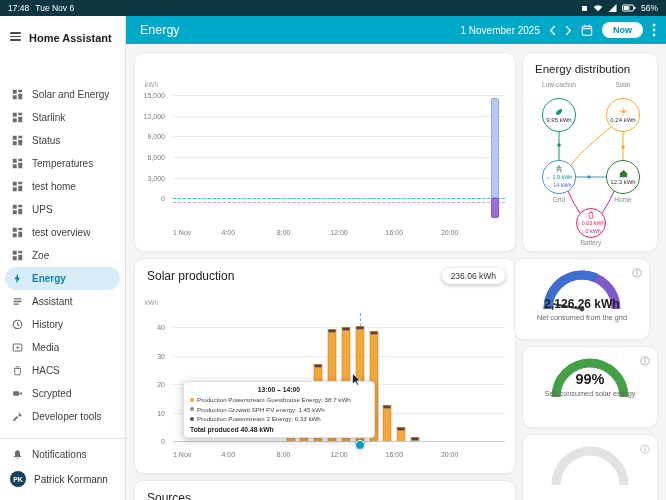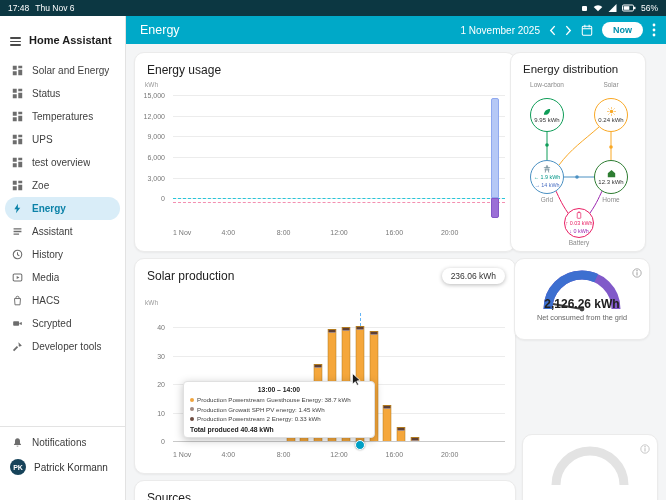--- a/index.html
+++ b/index.html
@@ -8,32 +8,32 @@
 
   
   .statusbar{position:absolute;left:0;top:0;width:666px;height:16px;background:#0c3742;color:#fff;
     display:flex;justify-content:space-between;align-items:center;padding:0 8px;box-sizing:border-box;font-size:8.5px}
   .sb-left{display:flex;gap:6px;align-items:center}
   .sb-right{display:flex;gap:5px;align-items:center}
   .sb-right svg{display:block}
 
   
   .sidebar{position:absolute;left:0;top:16px;width:126px;bottom:0;background:#fff;border-right:1px solid #e2e2e2;box-sizing:border-box}
-  .sidebar-header{height:30px;display:flex;align-items:flex-end;gap:8px;padding:0 10px}
+  .sidebar-header{height:30px;display:flex;align-items:flex-start;gap:8px;padding:16px 10px}
   .hamburger{display:inline-flex;flex-direction:column;gap:2px;cursor:pointer}
   .hamburger i{display:block;width:11px;height:1.6px;background:#4a4a4a;border-radius:1px}
   .sb-title{font-size:11px;font-weight:bold;color:#1c1c1c;white-space:nowrap}
-  #sidebar-items{margin-top:13px}
+  #sidebar-items{margin-top:5px}
   .side-item{height:23px;display:flex;align-items:center;gap:9px;padding:0 4px 0 12px;font-size:10px;color:#3e3e3e;cursor:pointer}
   .side-item .si-icon{width:11px;height:11px;color:#6d6d6d;flex:0 0 auto}
   .side-item .si-icon svg{width:11px;height:11px;display:block}
   .side-item.selected{background:#d9edf8;border-radius:14px;margin:0 5px;padding-left:7px;color:#0c82a8;font-weight:bold}
   .side-item.selected .si-icon{color:#0c82a8}
   .si-label{white-space:nowrap;overflow:hidden;text-overflow:ellipsis}
-  .sidebar-bottom{position:absolute;bottom:0;left:0;right:0;background:#fff;padding-bottom:20px}
+  .sidebar-bottom{position:absolute;bottom:0;left:0;right:0;background:#fff;padding-bottom:8px}
   .sidebar-bottom .divider{border-top:1px solid #e3e3e3;margin:0 0 4px 0}
   .user-row{height:26px;display:flex;align-items:center;gap:8px;padding:0 10px;cursor:pointer}
   .avatar{width:16px;height:16px;border-radius:50%;background:#17435a;color:#fff;font-size:7px;font-weight:bold;
     display:flex;align-items:center;justify-content:center;flex:0 0 auto}
   .user-name{font-size:10px;color:#333;white-space:nowrap;overflow:hidden}
 
   
   .appbar{position:absolute;left:126px;top:16px;right:0;height:28px;background:#00a9c8;color:#fff;
     display:flex;align-items:center;padding:0 10px;box-sizing:border-box}
   .appbar-title{font-size:12.5px;margin-left:4px}
@@ -42,21 +42,21 @@
   .icon-btn{display:flex;align-items:center;justify-content:center;cursor:pointer}
   .now-btn{background:#fff;color:#0090ad;border:none;border-radius:11px;font-size:9px;font-weight:bold;
     padding:3px 11px;cursor:pointer;font-family:"Liberation Sans",sans-serif}
 
   
   .content{position:absolute;left:126px;top:44px;right:0;bottom:0;background:#f4f5f6;overflow:hidden}
   .card{position:absolute;background:#fff;border:1px solid #ebebeb;border-radius:10px;
     box-shadow:0 1px 2px rgba(0,0,0,.05);box-sizing:border-box}
   .card h2{margin:0;padding:10px 12px 0;font-size:12px;font-weight:500;color:#212121}
   #card-usage{left:8px;top:8px;width:382px;height:200px}
-  #card-dist{left:384px;top:8px;width:136px;height:200px}
+  #card-dist{left:396px;top:8px;width:136px;height:200px}
   #card-solar{left:8px;top:214px;width:382px;height:216px}
   #card-sources{left:8px;top:436px;width:382px;height:70px}
   #card-g1{left:388px;top:214px;width:136px;height:82px}
   #card-g2{left:396px;top:302px;width:136px;height:82px}
   #card-g3{left:396px;top:390px;width:136px;height:106px}
 
   
   .chart{position:absolute;left:6px;right:6px;bottom:6px}
   #usage-chart{top:28px}
   #solar-chart{top:40px}
@@ -111,21 +111,21 @@
   .info-icon{position:absolute;top:5px;right:7px;cursor:pointer}
 </style>
 </head>
 <body>
 
 <div class="screen">
 
   <div class="statusbar">
     <div class="sb-left">
       <span>17:48</span>
-      <span>Thu Nov 6</span>
+      <span>Tue Nov 6</span>
     </div>
     <div class="sb-right">
       <span>
           <svg width="7" height="7" viewBox="0 0 7 7">
             <rect x="1" y="1" width="5" height="5" rx="1" fill="#fff"></rect>
           </svg>
         </span>
       <span>
           <svg width="10" height="8" viewBox="0 0 12 9">
             <path d="M6 8.5 0.8 3.4a7.4 7.4 0 0 1 10.4 0z" fill="#fff"></path>
@@ -164,29 +164,45 @@
             </svg>
           </span>
           <span class="si-label">Solar and Energy</span>
         </div>
         <div class="side-item">
           <span class="si-icon">
             <svg viewBox="0 0 14 14">
               <path fill="currentColor" d="M1 1h5v5H1zM8 1h5v3H8zM8 6h5v7H8zM1 8h5v5H1z"></path>
             </svg>
           </span>
+          <span class="si-label">Starlink</span>
+        </div>
+        <div class="side-item">
+          <span class="si-icon">
+            <svg viewBox="0 0 14 14">
+              <path fill="currentColor" d="M1 1h5v5H1zM8 1h5v3H8zM8 6h5v7H8zM1 8h5v5H1z"></path>
+            </svg>
+          </span>
           <span class="si-label">Status</span>
         </div>
         <div class="side-item">
           <span class="si-icon">
             <svg viewBox="0 0 14 14">
               <path fill="currentColor" d="M1 1h5v5H1zM8 1h5v3H8zM8 6h5v7H8zM1 8h5v5H1z"></path>
             </svg>
           </span>
           <span class="si-label">Temperatures</span>
+        </div>
+        <div class="side-item">
+          <span class="si-icon">
+            <svg viewBox="0 0 14 14">
+              <path fill="currentColor" d="M1 1h5v5H1zM8 1h5v3H8zM8 6h5v7H8zM1 8h5v5H1z"></path>
+            </svg>
+          </span>
+          <span class="si-label">test home</span>
         </div>
         <div class="side-item">
           <span class="si-icon">
             <svg viewBox="0 0 14 14">
               <path fill="currentColor" d="M1 1h5v5H1zM8 1h5v3H8zM8 6h5v7H8zM1 8h5v5H1z"></path>
             </svg>
           </span>
           <span class="si-label">UPS</span>
         </div>
         <div class="side-item">
@@ -310,21 +326,20 @@
             <circle cx="2" cy="7" r="1.4" fill="#fff"></circle>
             <circle cx="2" cy="12" r="1.4" fill="#fff"></circle>
           </svg>
         </span>
     </div>
   </header>
 
   <main class="content">
 
     <section class="card" id="card-usage">
-      <h2>Energy usage</h2>
       <div class="chart" id="usage-chart">
         <span class="unit">kWh</span>
         <div class="ylabels" id="usage-y">
             <span style="top: 0%;">15,000</span>
             <span style="top: 16.6667%;">12,000</span>
             <span style="top: 33.3333%;">9,000</span>
             <span style="top: 50%;">6,000</span>
             <span style="top: 66.6667%;">3,000</span>
             <span style="top: 83.3333%;">0</span>
           </div>
@@ -516,20 +531,33 @@
       <svg class="gauge" width="88" height="48" viewBox="0 0 88 48">
         <path d="M10 44 A34 34 0 0 1 78 44" stroke="#8159c9"></path>
         <path d="M10 44 A34 34 0 0 1 78 44" stroke="#3d6fd0" stroke-dasharray="68 220"></path>
         <line x1="44" y1="44" x2="15" y2="39" stroke="#424242" stroke-width="2.2"></line>
         <circle cx="44" cy="44" r="2.4" fill="#424242"></circle>
       </svg>
       <div class="g-value">2,126.26 kWh</div>
       <div class="g-label">Net consumed from the grid</div>
     </section>
 
+    <section class="card gauge-card" id="card-g2">
+      <span class="info-icon">
+        <svg width="10" height="10" viewBox="0 0 12 12">
+            <circle cx="6" cy="6" r="5" fill="none" stroke="#9e9e9e"></circle>
+            <rect x="5.4" y="5" width="1.2" height="4" fill="#9e9e9e"></rect>
+            <circle cx="6" cy="3.2" r="0.9" fill="#9e9e9e"></circle>
+          </svg></span>
+      <svg class="gauge" width="88" height="48" viewBox="0 0 88 48">
+        <path d="M10 44 A34 34 0 0 1 78 44" stroke="#43a047"></path>
+      </svg>
+      <div class="g-value big">99%</div>
+      <div class="g-label">Self-consumed solar energy</div>
+    </section>
 
     <section class="card gauge-card" id="card-g3">
       <span class="info-icon">
         <svg width="10" height="10" viewBox="0 0 12 12">
             <circle cx="6" cy="6" r="5" fill="none" stroke="#bdbdbd"></circle>
             <rect x="5.4" y="5" width="1.2" height="4" fill="#bdbdbd"></rect>
             <circle cx="6" cy="3.2" r="0.9" fill="#bdbdbd"></circle>
           </svg></span>
       <svg class="gauge" width="88" height="48" viewBox="0 0 88 48">
         <path d="M10 44 A34 34 0 0 1 78 44" stroke="#e3e3e3"></path>

